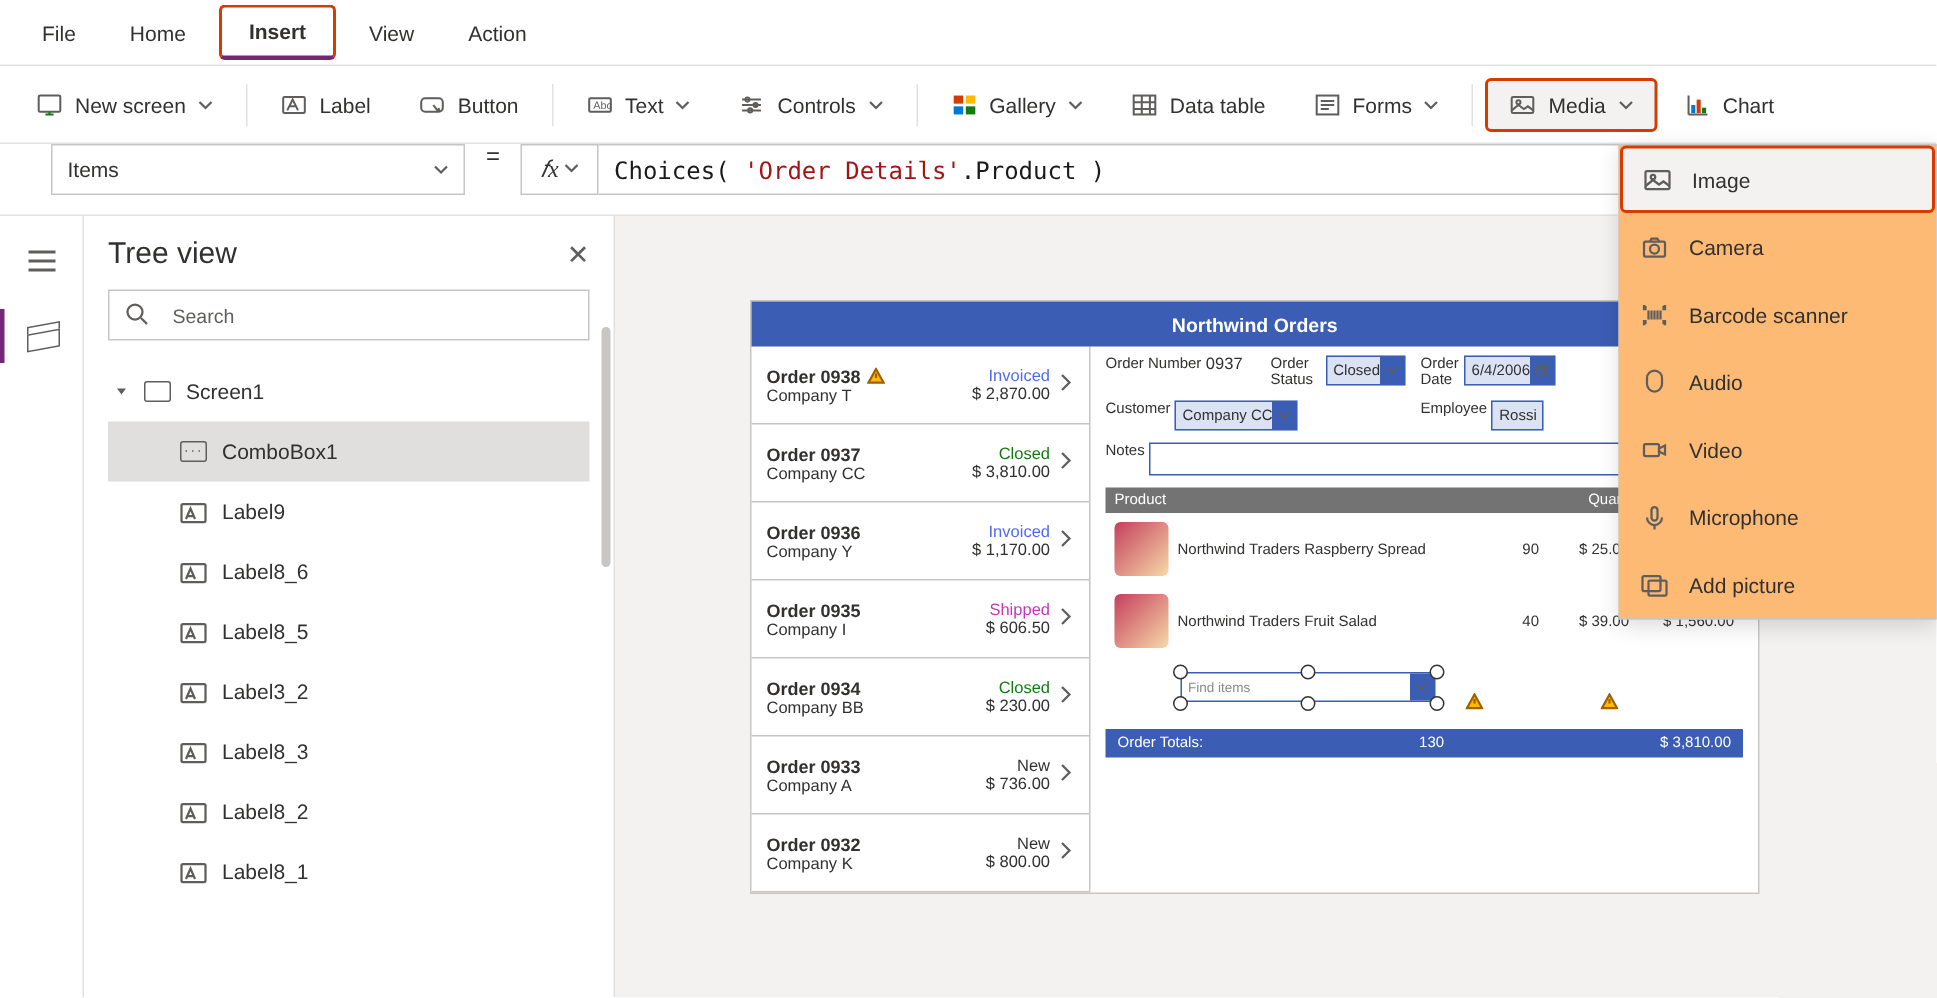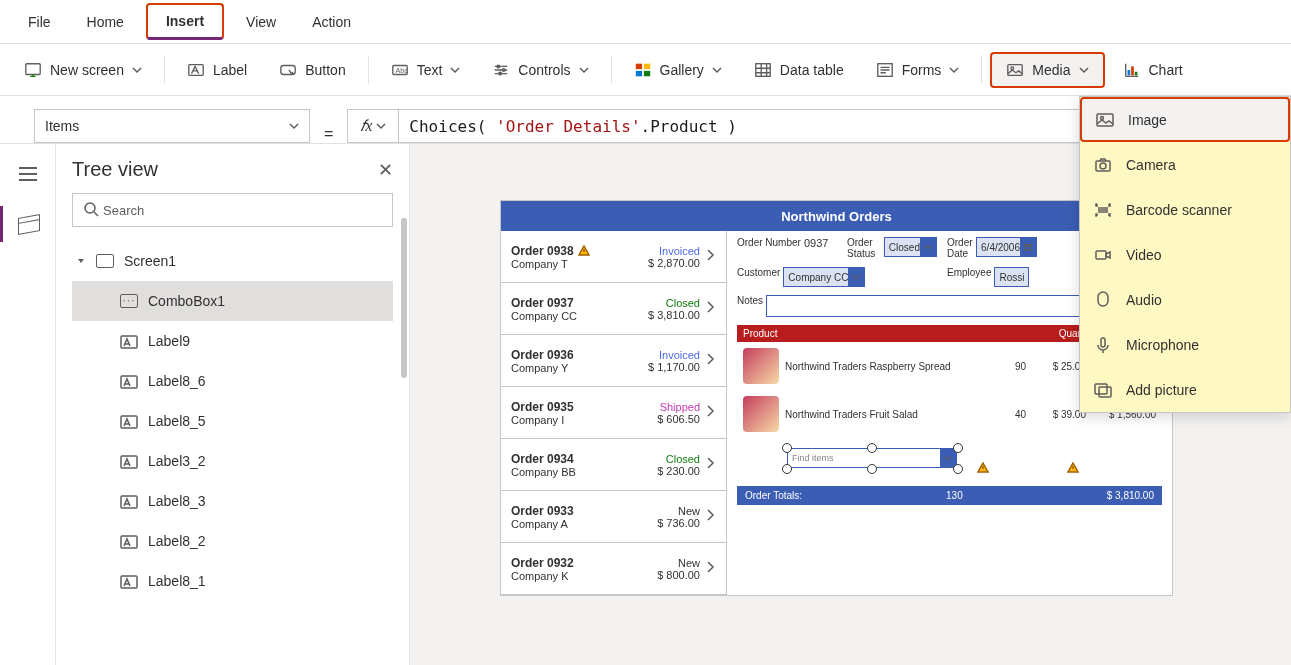--- a/index.html
+++ b/index.html
@@ -14,41 +14,41 @@
 
   
   .ribbon { height: 52px; display: flex; align-items: center; padding: 0 10px; border-bottom: 1px solid #e1e1e1; gap: 4px; }
   .ribbon .item { display:flex; align-items:center; gap:8px; padding: 2px 14px; height: 36px; cursor:pointer; font-size: 14px; color:#323130;}
   .ribbon .sep { width: 1px; background:#e1e1e1; height:28px; margin:0 4px; }
   .ribbon .icon { width:18px; height:18px; display:inline-flex; align-items:center; justify-content:center;}
   .caret { width:10px; display:inline-block; }
   .caret svg{width:10px;height:10px;}
 
   
-  .formula { height: 48px; display:flex; align-items:flex-end; padding: 0 0 0 34px; border-bottom:1px solid #e1e1e1;}
+  .formula { height: 48px; display:flex; align-items:flex-start; padding: 0 0 0 34px; border-bottom:1px solid #e1e1e1;}
   .prop-dd { border:1px solid #c8c6c4; height:34px; width:276px; display:flex; align-items:center; padding:0 10px; justify-content:space-between; font-size:14px;}
   .eq { margin:0 14px; font-size:16px; }
   .fx { border:1px solid #c8c6c4; height:34px; width:52px; display:flex; align-items:center; justify-content:center; gap:4px; font-style:italic; font-size:16px;}
   .formula-input { border:1px solid #c8c6c4; border-left:none; height:34px; flex:1; display:flex; align-items:center; padding:0 10px; font-family: Consolas, monospace; font-size:16px; }
   .fn-name{color:#1a1a1a;} .fn-op{color:#1a1a1a;} .fn-str{color:#a31515;} .fn-dot{color:#1a1a1a;}
 
   
   .main { display:flex; height: calc(665px - 44px - 52px - 48px); }
   .left-rail { width:56px; border-right:1px solid #e1e1e1; display:flex; flex-direction:column; align-items:center; padding-top:18px; gap:26px;}
   .left-rail .btn { width:24px; height:24px; display:flex; align-items:center; justify-content:center; cursor:pointer;}
   .hamburger { width:18px; height:2px; background:#605e5c; box-shadow: 0 -6px 0 #605e5c, 0 6px 0 #605e5c;}
   .layers-icon { position:relative; width:20px; height:16px; }
   .layers-icon::before, .layers-icon::after { content:""; position:absolute; left:0; width:20px; height:10px; border:1.5px solid #605e5c; transform: skewY(-10deg); background:#fff;}
   .layers-icon::before{ top:0;} .layers-icon::after{ top:5px;}
 
   .treeview { width:354px; border-right:1px solid #e1e1e1; padding:14px 16px; position:relative;}
   .tv-head { display:flex; align-items:center; justify-content:space-between; margin-bottom:12px;}
   .tv-title { font-size:20px; font-weight:400;}
   .close-x { font-size:18px; cursor:pointer; color:#605e5c;}
-  .search { border:1px solid #c8c6c4; height:34px; display:flex; align-items:center; padding:0 10px; gap:4px; margin-bottom:14px;}
+  .search { border:1px solid #c8c6c4; height:34px; display:flex; align-items:center; padding:0 10px; gap:16px; margin-bottom:14px;}
   .search svg{width:16px;height:16px;}
   .tree { }
   .tree-row { height:40px; display:flex; align-items:center; gap:10px; padding-left:4px; font-size:14px;}
   .tree-row.indent1 { padding-left:48px; }
   .tree-row.selected { background:#e1dfdd; }
   .node-icon { width:18px; height:14px; border:1.5px solid #605e5c; border-radius:2px; display:inline-flex; align-items:center; justify-content:center;}
   .node-icon.combo::before{content:"···"; font-size:10px; line-height:1; letter-spacing:1px; color:#605e5c;}
   .label-icon { width:18px; height:14px; display:inline-block;}
   .label-icon svg{width:18px;height:16px;}
   .scrollthumb { position:absolute; right:2px; top:74px; width:6px; height:160px; background:#c8c6c4; border-radius:3px;}
@@ -71,31 +71,31 @@
   .warn svg{width:12px;height:12px;}
 
   .detail { flex:1; padding:6px 10px; font-size:11px; }
   .drow { display:flex; gap:10px; margin-bottom:8px;}
   .dcol { display:flex; gap:3px;}
   .dlabel { color:#323130; font-size:10px;}
   .dselect { border:1px solid #3b5db4; background:#dbe2f3; height:20px; display:flex; align-items:center; padding:0 4px; justify-content:space-between; font-size:10px;}
   .dselect .dd{ width:16px; height:18px; background:#3b5db4; display:flex; align-items:center; justify-content:center; margin-right:-4px;}
   .dinput { border:1px solid #3b5db4; height:20px; padding:0 4px; display:flex; align-items:center; font-size:10px;}
   .notes { border:1px solid #3b5db4; height:22px; width:100%; }
-  .prod-head{ background:#b91c1c; color:#fff; display:flex; font-size:10px; padding:3px 6px;}
+  .prod-head{ background:#737373; color:#fff; display:flex; font-size:10px; padding:3px 6px;}
   .prod-head span:nth-child(1){flex:2;} .prod-head span:nth-child(2){width:60px; text-align:right;} .prod-head span:nth-child(3){width:60px; text-align:right;}
   .prod-row{ display:flex; align-items:center; padding:6px; gap:6px;}
   .prod-img{ width:36px; height:36px; border-radius:4px; background:linear-gradient(135deg,#c53f5d,#f7d9a8);}
   .prod-row .pname{ flex:1; font-size:10px;}
   .prod-row .pnum{ width:42px; text-align:right; font-size:10px;}
   .handle{width:10px;height:10px;border:1px solid #333;border-radius:50%;background:#fff;position:absolute;}
   .totals{ background:#3b5db4; color:#fff; display:flex; justify-content:space-between; font-size:10px; padding:4px 8px;}
 
   
-  .media-menu { position:absolute; top:96px; right:0; width:212px; background:#fef9c3; border:1px solid #c8c6c4; box-shadow:0 4px 14px rgba(0,0,0,.15);}
+  .media-menu { position:absolute; top:96px; right:0; width:212px; background:#fdba74; border:1px solid #c8c6c4; box-shadow:0 4px 14px rgba(0,0,0,.15);}
   .media-item{ height:45px; display:flex; align-items:center; gap:14px; padding:0 14px; font-size:14px; cursor:pointer;}
   .media-item.hover{ background:#f3f2f1;}
   .media-item .mi{ width:18px; height:18px; display:flex; align-items:center; justify-content:center;}
 
   svg { stroke:#605e5c; fill:none; stroke-width:1.5;}
   .svg-fill{fill:#605e5c; stroke:none;}
 </style>
 </head>
 <body>
 
@@ -596,33 +596,33 @@
         <svg viewBox="0 0 18 18">
           <path d="M3 3v2h-1v-2h1M3 15v-2h-1v2h1M15 3v2h1v-2h-1M15 15v-2h1v2h-1"></path>
           <path d="M5 6v6M7 6v6M9 6v6M11 6v6M13 6v6"></path>
         </svg>
       </span>
     <span>Barcode scanner</span>
   </div>
   <div class="media-item">
     <span class="mi">
         <svg viewBox="0 0 18 18">
-          <rect x="2" y="5" width="10" height="8" rx="1"></rect>
-          <path d="M12 8l4-2v6l-4-2z"></path>
-        </svg>
-      </span>
-    <span>Video</span>
+          <path d="M4 6a5 5 0 0 1 10 0v4a5 5 0 0 1-10 0z M4 10v-4 M14 10v-4"></path>
+        </svg>
+      </span>
+    <span>Audio</span>
   </div>
   <div class="media-item">
     <span class="mi">
         <svg viewBox="0 0 18 18">
-          <path d="M4 6a5 5 0 0 1 10 0v4a5 5 0 0 1-10 0z M4 10v-4 M14 10v-4"></path>
-        </svg>
-      </span>
-    <span>Audio</span>
+          <rect x="2" y="5" width="10" height="8" rx="1"></rect>
+          <path d="M12 8l4-2v6l-4-2z"></path>
+        </svg>
+      </span>
+    <span>Video</span>
   </div>
   <div class="media-item">
     <span class="mi">
         <svg viewBox="0 0 18 18">
           <rect x="7" y="2" width="4" height="9" rx="2"></rect>
           <path d="M4 9a5 5 0 0 0 10 0M9 14v3"></path>
         </svg>
       </span>
     <span>Microphone</span>
   </div>

